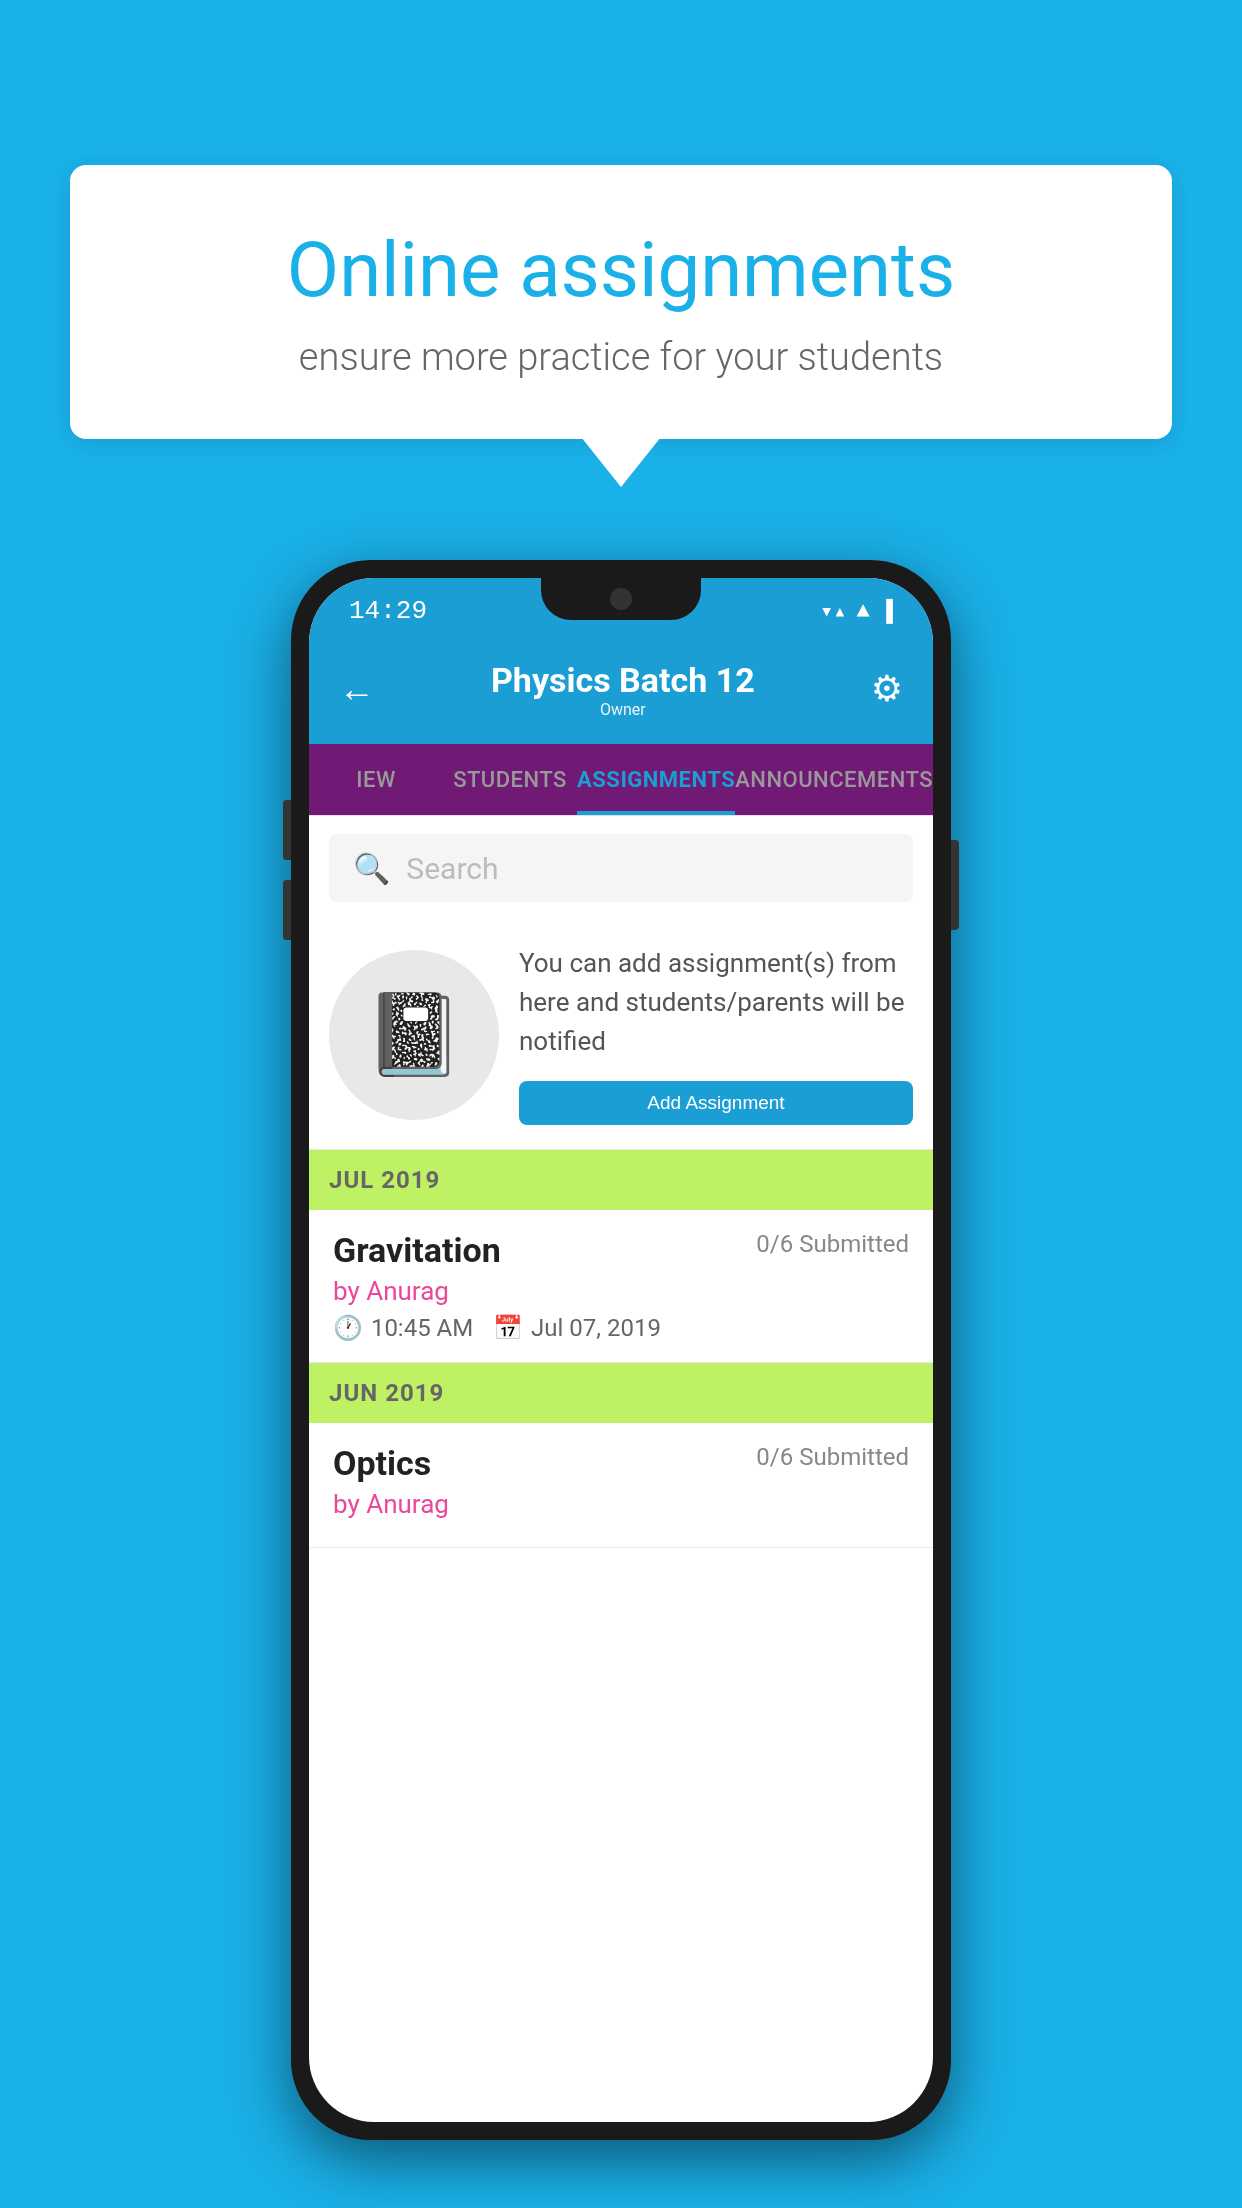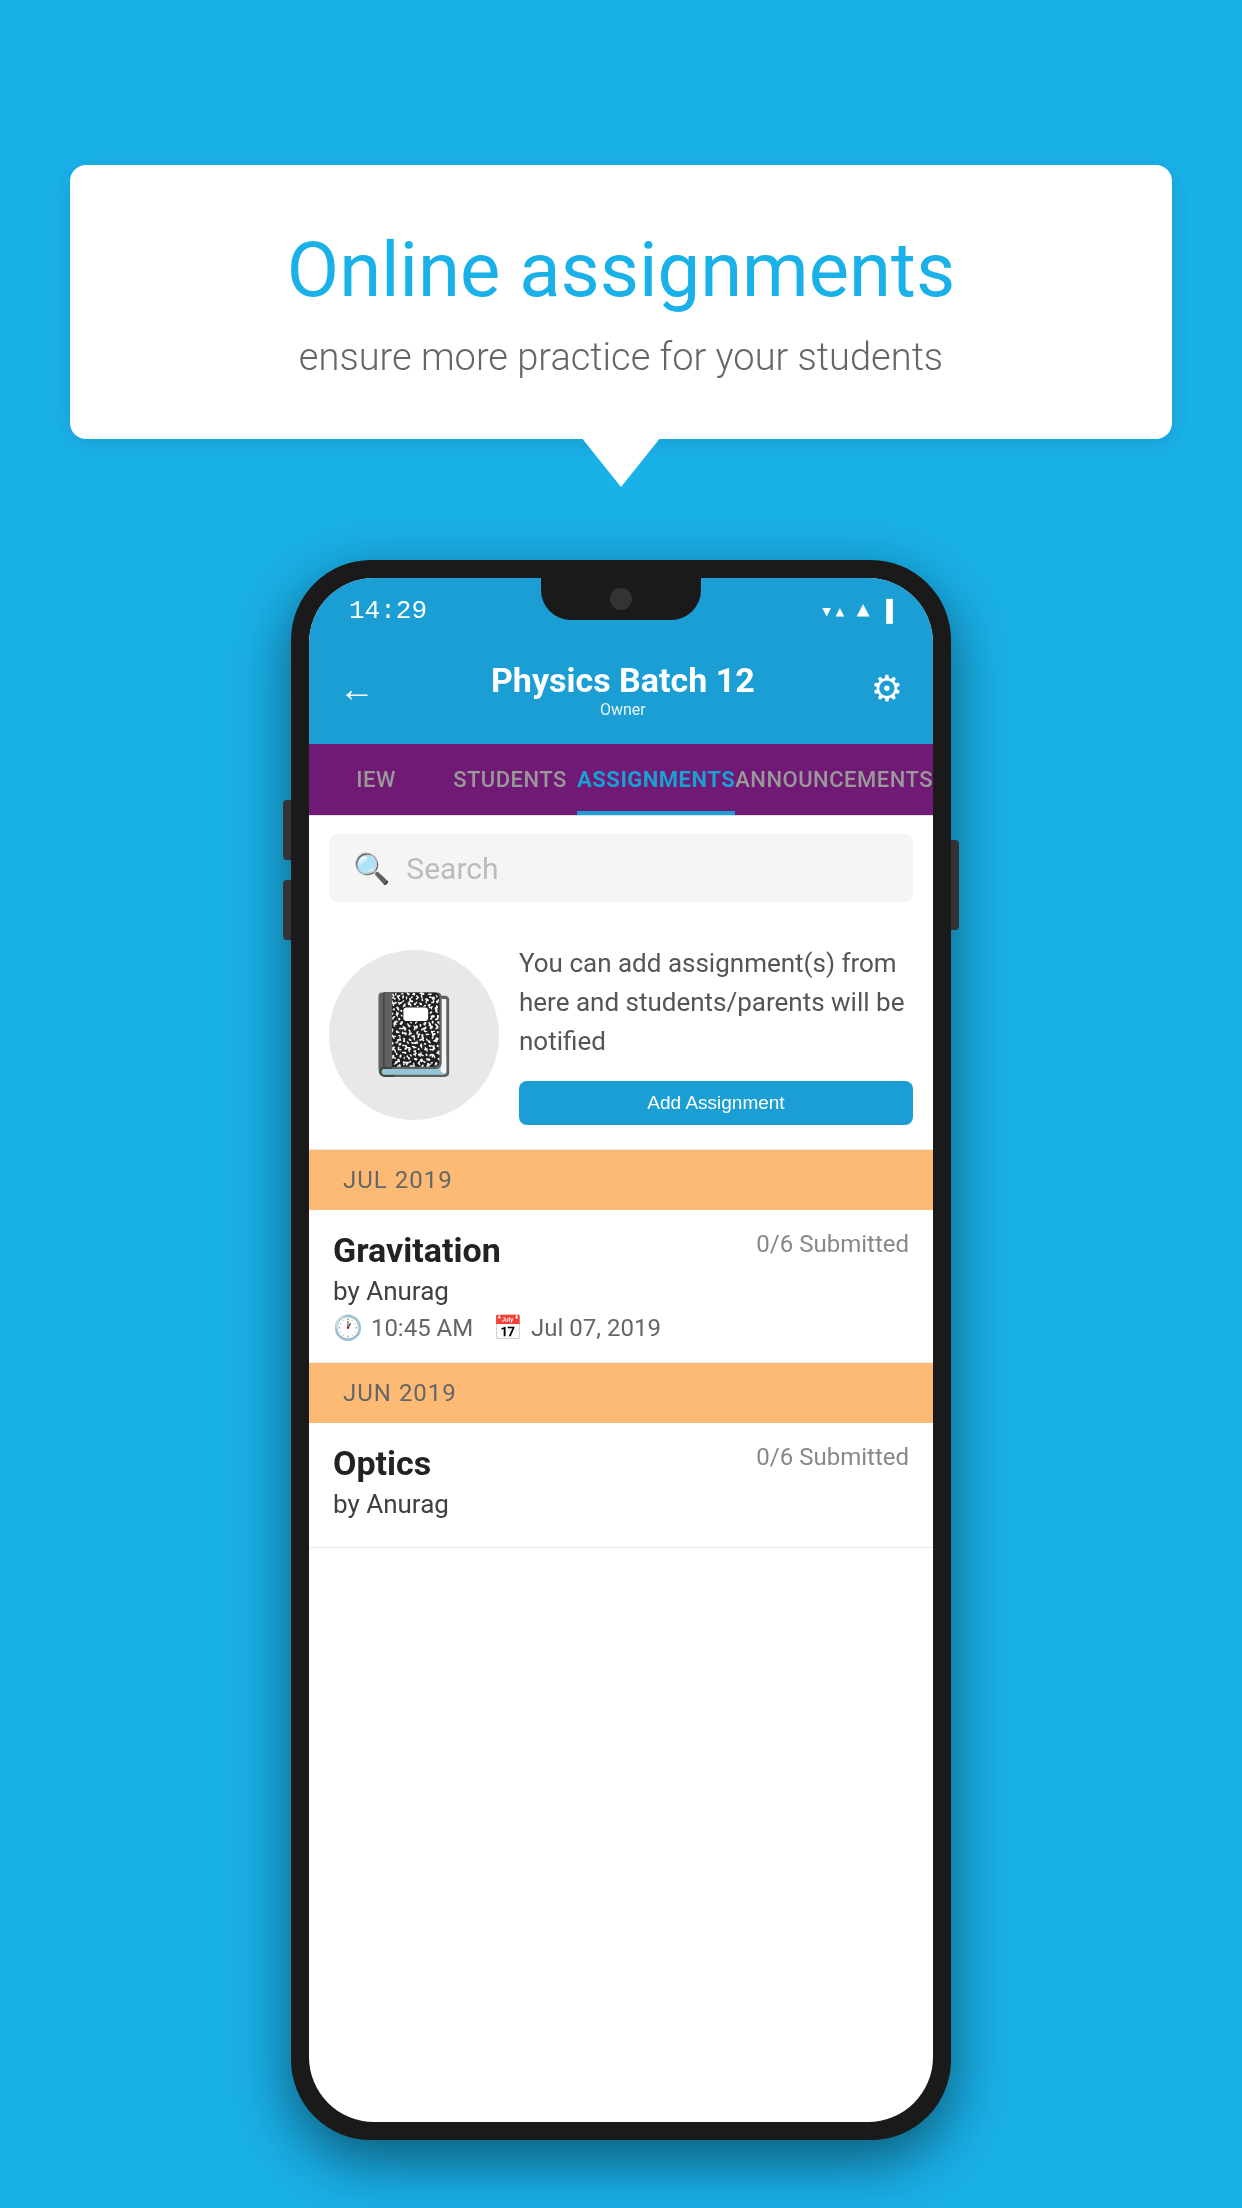--- a/index.html
+++ b/index.html
@@ -281,25 +281,25 @@
       border-radius: 8px;
       padding: 11px 40px;
       font-size: 19px;
       font-weight: 500;
       cursor: pointer;
       width: 100%;
     }
 
     
     .section-header {
-      background: #fdba74;
-      padding: 16px 34px;
+      background: #bef264;
+      padding: 16px 20px;
       font-size: 24px;
       color: #666;
-      font-weight: 400;
+      font-weight: 700;
       letter-spacing: 1px;
     }
 
     
     .assignment-item {
       background: white;
       padding: 20px 24px;
       border-bottom: 1px solid #e8e8e8;
     }
 
@@ -317,21 +317,21 @@
     }
 
     .assignment-submitted {
       font-size: 24px;
       color: #888;
       white-space: nowrap;
     }
 
     .assignment-author {
       font-size: 26px;
-      color: #404040;
+      color: #ec4899;
       margin-bottom: 8px;
     }
 
     .assignment-meta {
       display: flex;
       align-items: center;
       gap: 20px;
       font-size: 24px;
       color: #666;
     }

